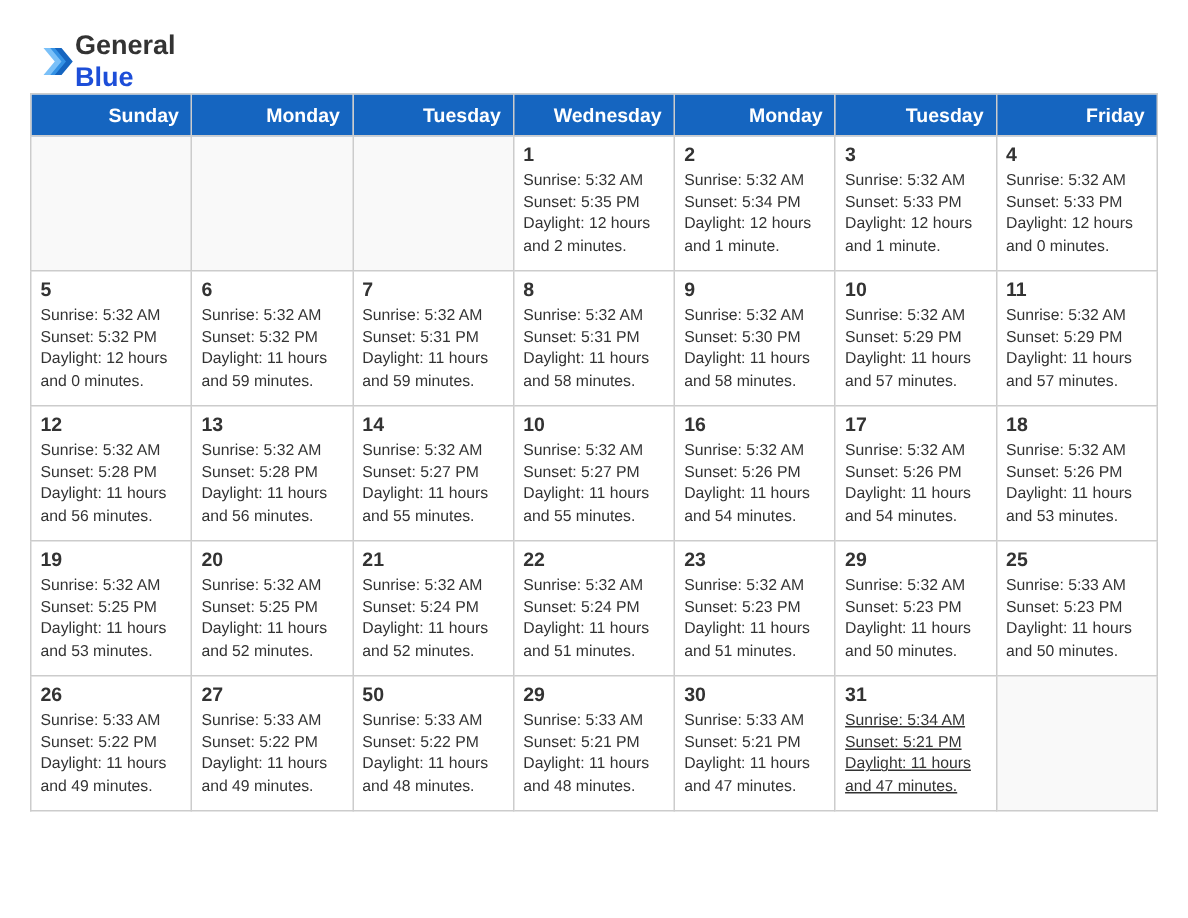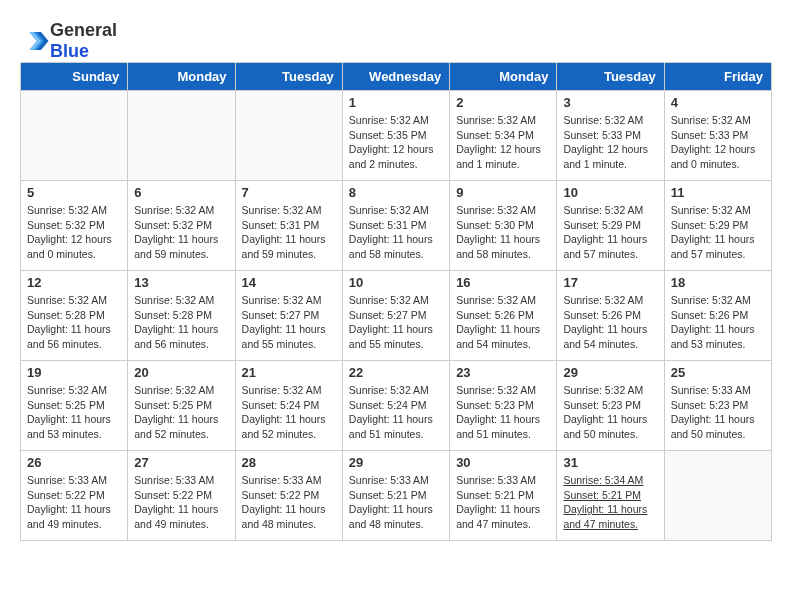--- a/index.html
+++ b/index.html
@@ -280,21 +280,21 @@
 Sunset: 5:22 PM
 Daylight: 11 hours and 49 minutes.</div>
         </td>
         <td>
           <div class="day-number">27</div>
           <div class="day-detail" style="white-space: pre-line;">Sunrise: 5:33 AM
 Sunset: 5:22 PM
 Daylight: 11 hours and 49 minutes.</div>
         </td>
         <td>
-          <div class="day-number">28</div>
+          <div class="day-number">50</div>
           <div class="day-detail" style="white-space: pre-line;">Sunrise: 5:33 AM
 Sunset: 5:22 PM
 Daylight: 11 hours and 48 minutes.</div>
         </td>
         <td>
           <div class="day-number">29</div>
           <div class="day-detail" style="white-space: pre-line;">Sunrise: 5:33 AM
 Sunset: 5:21 PM
 Daylight: 11 hours and 48 minutes.</div>
         </td>

